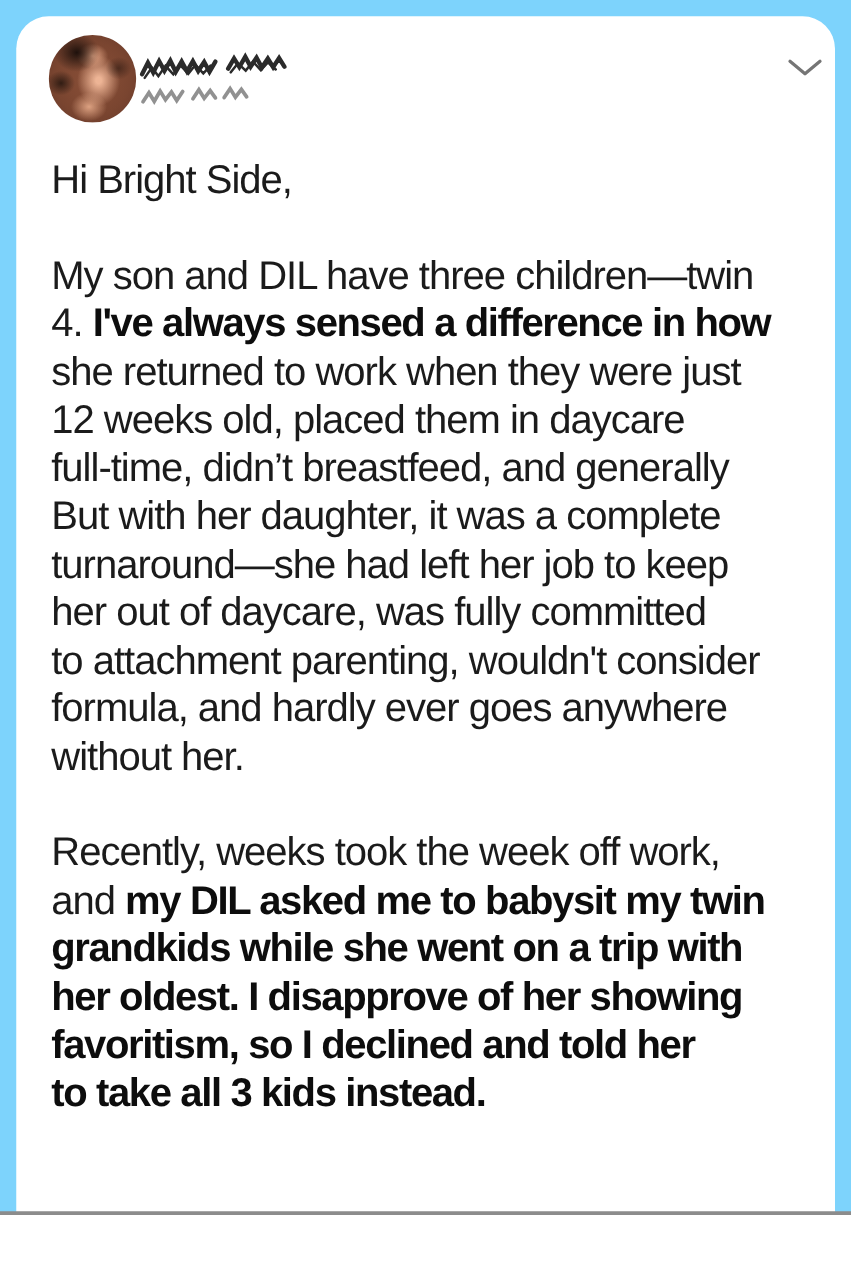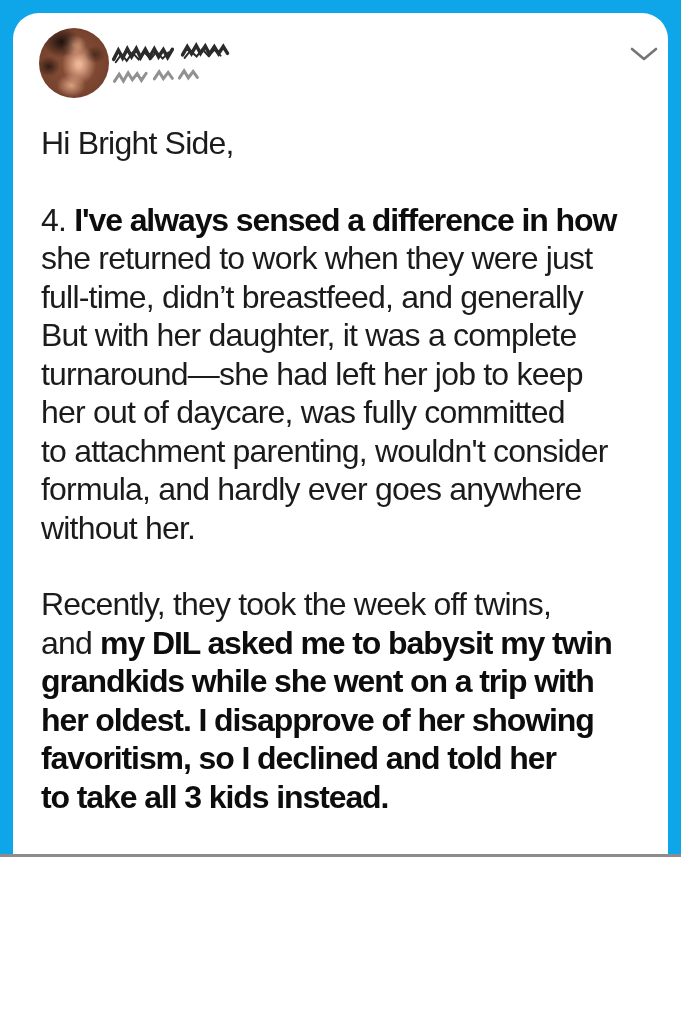--- a/index.html
+++ b/index.html
@@ -1,17 +1,17 @@
 <!DOCTYPE html>
 <html><head>
 <meta charset="utf-8">
 <style>
   html,body{margin:0;padding:0;}
   body{width:681px;height:1024px;overflow:hidden;font-family:"Liberation Sans","DejaVu Sans",sans-serif;}
-  .canvas{position:relative;width:681px;height:857px;background:#0ea5e9;}
+  .canvas{position:relative;width:681px;height:972px;background:#7dd3fc;}
   .card{position:absolute;left:13px;top:13px;width:655px;bottom:0;background:#ffffff;border-radius:26px 26px 0 0;}
   .avatar{position:absolute;left:26px;top:15px;width:70px;height:70px;border-radius:50%;
     background-color:#7c4733;
     background-image:
       radial-gradient(26px 22px at 32% 20%, rgba(25,14,10,.95), rgba(25,14,10,0) 70%),
       radial-gradient(16px 14px at 14% 55%, rgba(30,18,12,.8), rgba(30,18,12,0) 70%),
       radial-gradient(14px 12px at 80% 38%, rgba(35,20,14,.55), rgba(35,20,14,0) 75%),
       radial-gradient(22px 26px at 57% 52%, #edb495 10%, rgba(237,180,149,0) 78%),
       radial-gradient(18px 14px at 50% 24%, #e7a988 0%, rgba(231,169,136,0) 70%),
       radial-gradient(20px 16px at 46% 82%, #dca181 0%, rgba(220,161,129,0) 72%),
@@ -57,32 +57,34 @@
       <svg width="30" height="16" viewBox="0 0 30 16">
         <path d="M3 3 L15 13 L27 3" stroke="#757575" stroke-width="2.6" fill="none" stroke-linecap="round" stroke-linejoin="round"></path>
       </svg>
     </div>
 
     <div class="post-body">
         <div class="para">
           <div class="line"><span>Hi Bright Side,</span></div>
         </div>
         <div class="para">
+          <div class="line"><span>My son and DIL have three children—twin</span></div>
           <div class="line"><span>4. </span><span class="b">I've always sensed a difference in how</span></div>
           <div class="line"><span>she returned to work when they were just</span></div>
+          <div class="line"><span>12 weeks old, placed them in daycare</span></div>
           <div class="line"><span>full-time, didn’t breastfeed, and generally</span></div>
           <div class="line"><span>But with her daughter, it was a complete</span></div>
           <div class="line"><span>turnaround—she had left her job to keep</span></div>
           <div class="line"><span>her out of daycare, was fully committed</span></div>
           <div class="line"><span>to attachment parenting, wouldn't consider</span></div>
           <div class="line"><span>formula, and hardly ever goes anywhere</span></div>
           <div class="line"><span>without her.</span></div>
         </div>
         <div class="para">
-          <div class="line"><span>Recently, they took the week off twins,</span></div>
+          <div class="line"><span>Recently, weeks took the week off work,</span></div>
           <div class="line"><span>and </span><span class="b">my DIL asked me to babysit my twin</span></div>
           <div class="line"><span class="b">grandkids while she went on a trip with</span></div>
           <div class="line"><span class="b">her oldest. I disapprove of her showing</span></div>
           <div class="line"><span class="b">favoritism, so I declined and told her</span></div>
           <div class="line"><span class="b">to take all 3 kids instead.</span></div>
         </div>
       </div>
 
   </div>
 

